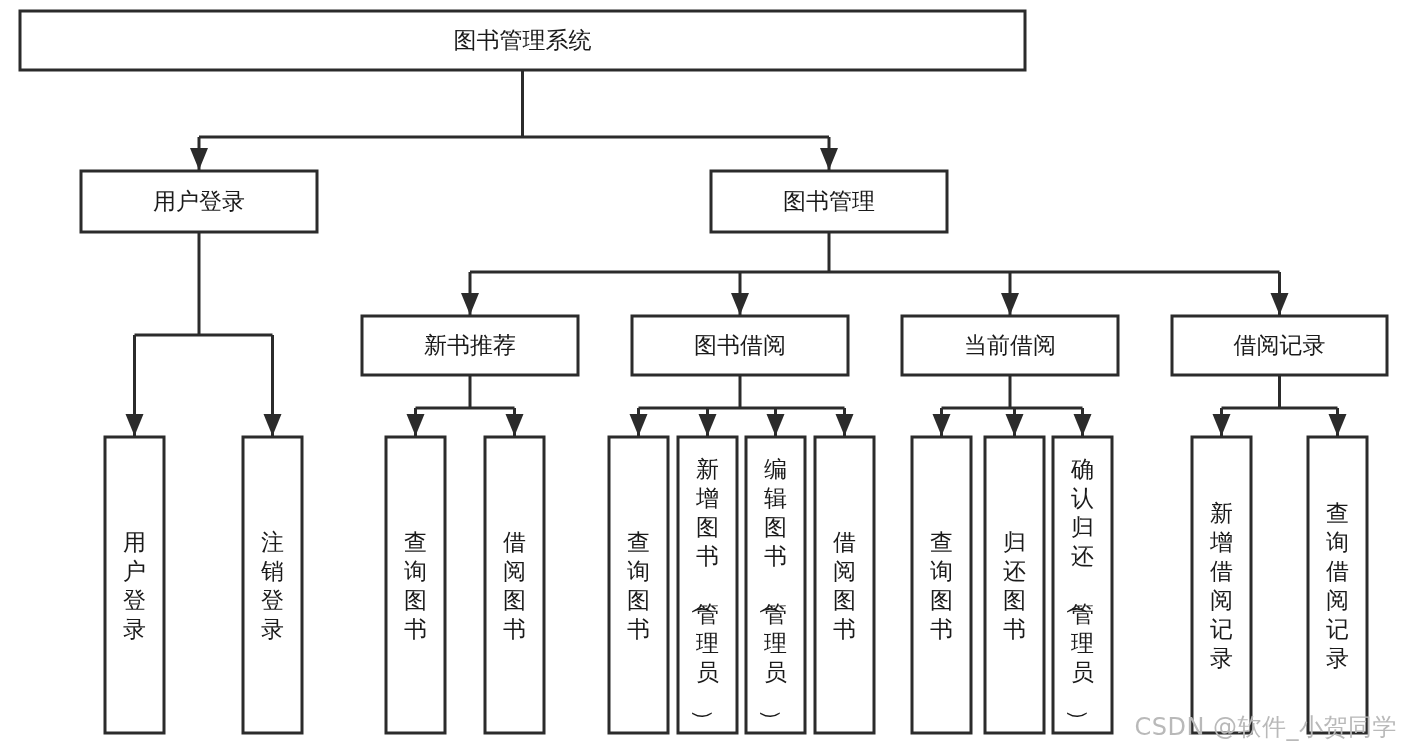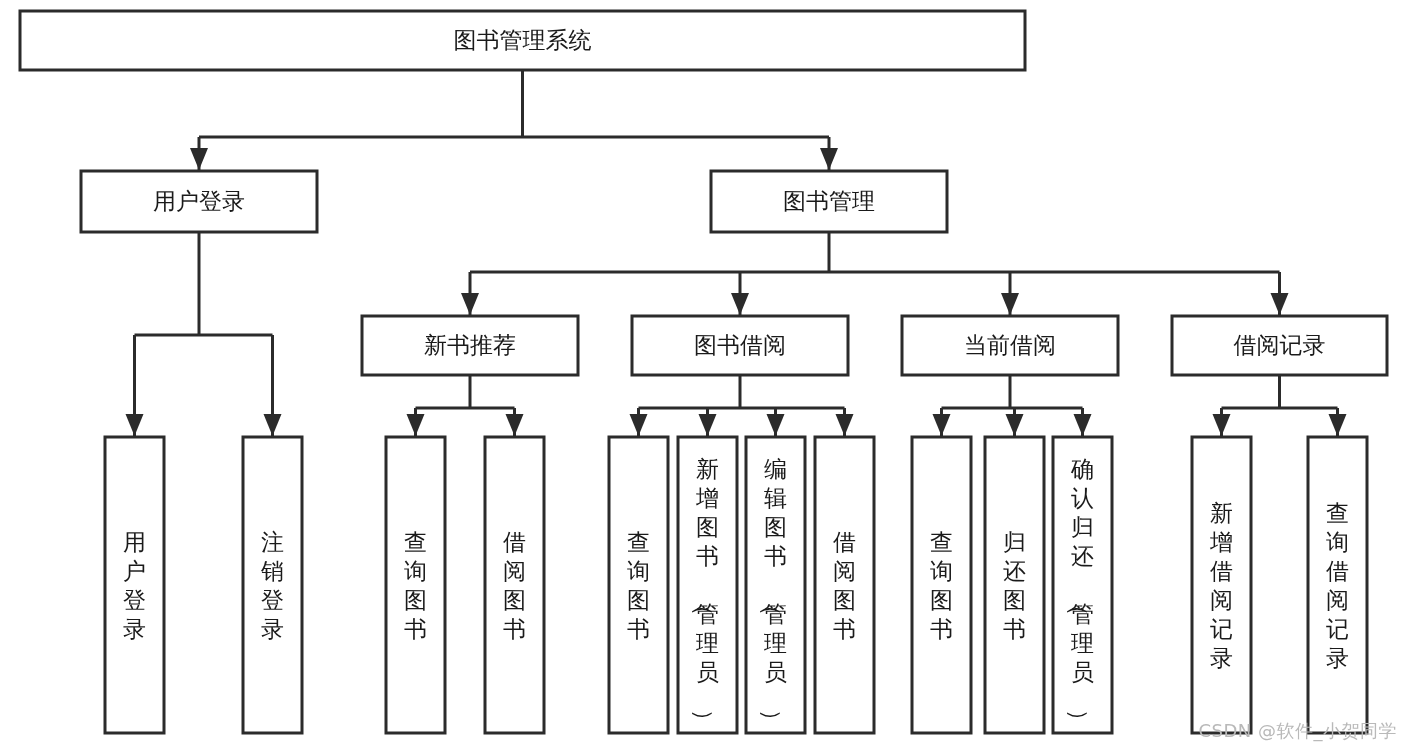--- a/index.html
+++ b/index.html
@@ -51,21 +51,21 @@
   }
   .arrow-head {
     fill: #2b2b2b;
     stroke: none;
   }
   .watermark {
     position: absolute;
     right: 8px;
     bottom: 4px;
     font-family: "DejaVu Sans", "Liberation Sans", sans-serif;
-    font-size: 18px;
+    font-size: 24px;
     color: #b9b9b9;
     letter-spacing: 0.5px;
     white-space: nowrap;
     pointer-events: none;
   }
 </style>
 </head>
 <body>
 
 <div id="diagram-root">

